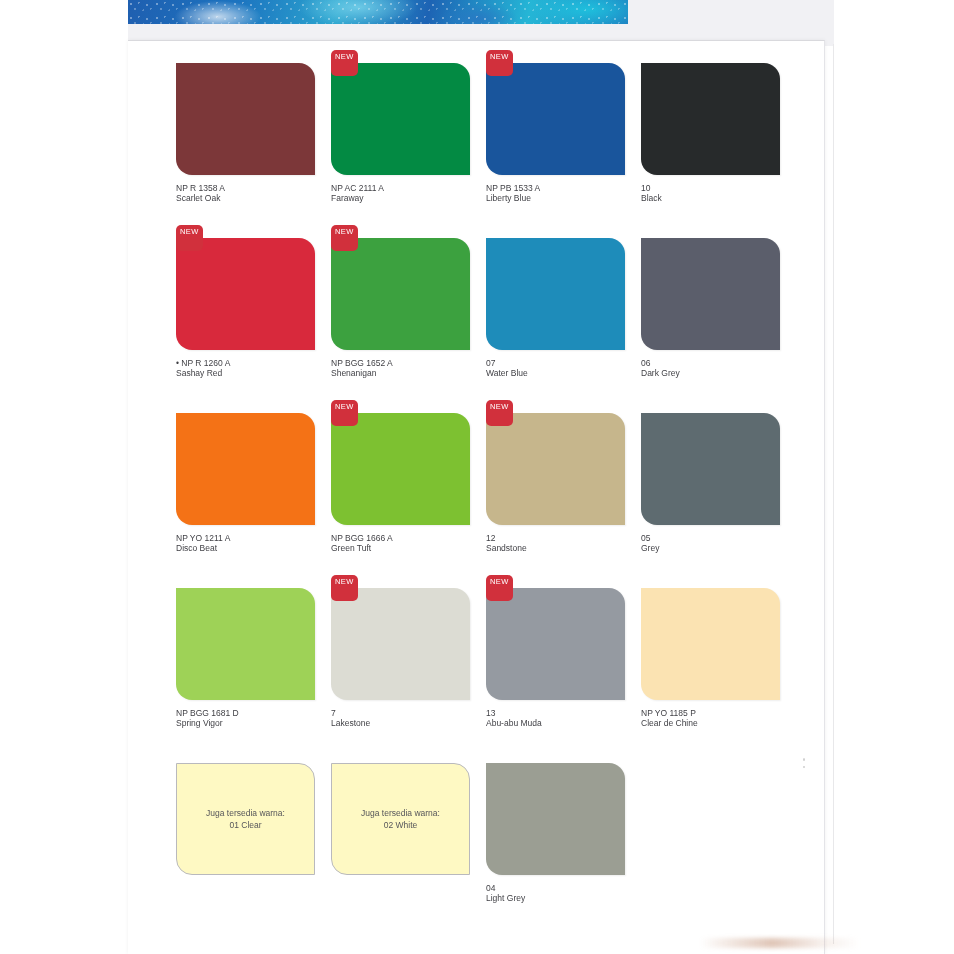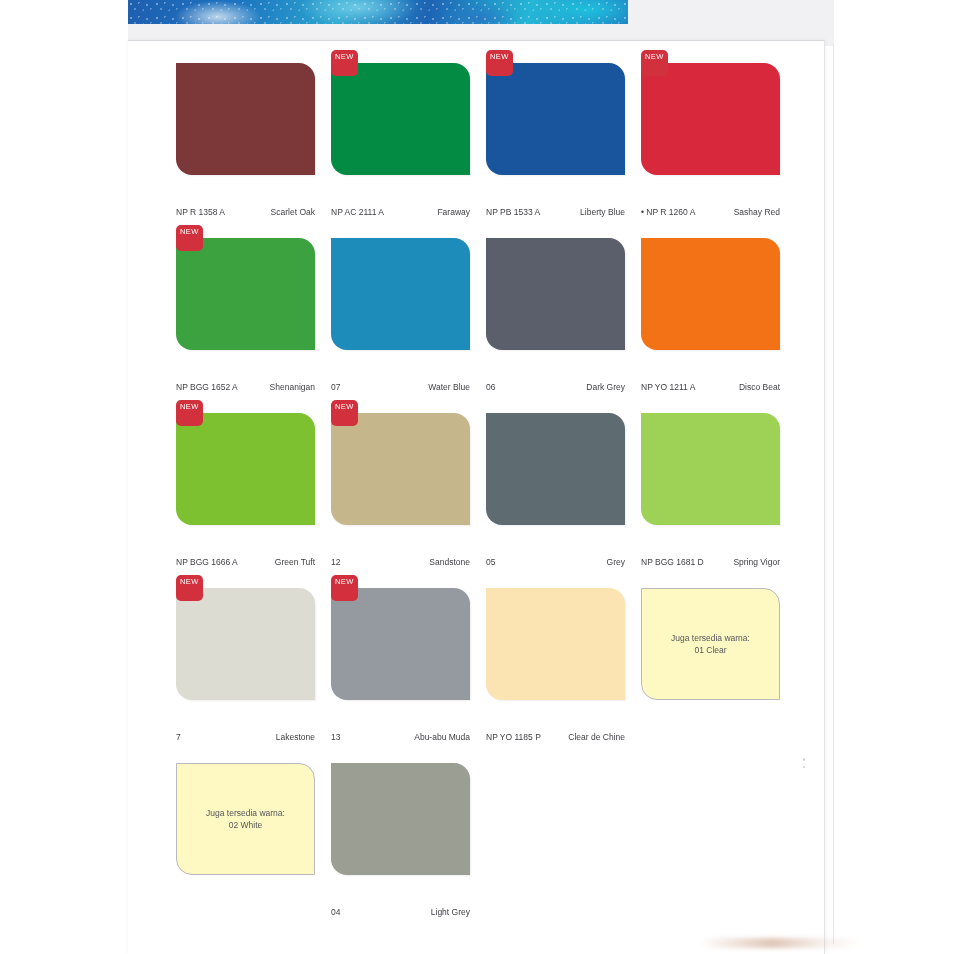--- a/index.html
+++ b/index.html
@@ -163,23 +163,24 @@
     position: absolute;
     left: 0;
     top: 120px;
     width: 139px;
     display: flex;
     justify-content: space-between;
     align-items: baseline;
     font-size: 8.5px;
     color: #3f3f44;
     white-space: nowrap;
+    flex-direction: column;
   }
   .chip-code  { text-align: left; }
-  .chip-name  { text-align: left; margin-top: 24px; }
+  .chip-name  { text-align: left; }
 </style>
 </head>
 <body>
 
 <div id="scan-page">
 
   <div id="page-gutter"></div>
 
   <div id="banner-image">
     <div id="banner-grain"></div>
@@ -211,20 +212,29 @@
             <div class="chip" style="background: rgb(25, 85, 156);"></div>
             <span class="new-badge">NEW</span>
             <div class="chip-labels">
               <span class="chip-code">NP PB 1533 A</span>
               <span class="chip-name">Liberty Blue</span>
             </div>
           </div>
         </div>
         <div class="swatch-cell">
           <div class="chip-wrap">
+            <div class="chip" style="background: rgb(39, 42, 43);"></div>
+            <div class="chip-labels">
+              <span class="chip-code">10</span>
+              <span class="chip-name">Black</span>
+            </div>
+          </div>
+        </div>
+        <div class="swatch-cell">
+          <div class="chip-wrap">
             <div class="chip" style="background: rgb(216, 41, 60);"></div>
             <span class="new-badge">NEW</span>
             <div class="chip-labels">
               <span class="chip-code">• NP R 1260 A</span>
               <span class="chip-name">Sashay Red</span>
             </div>
           </div>
         </div>
         <div class="swatch-cell">
           <div class="chip-wrap">

